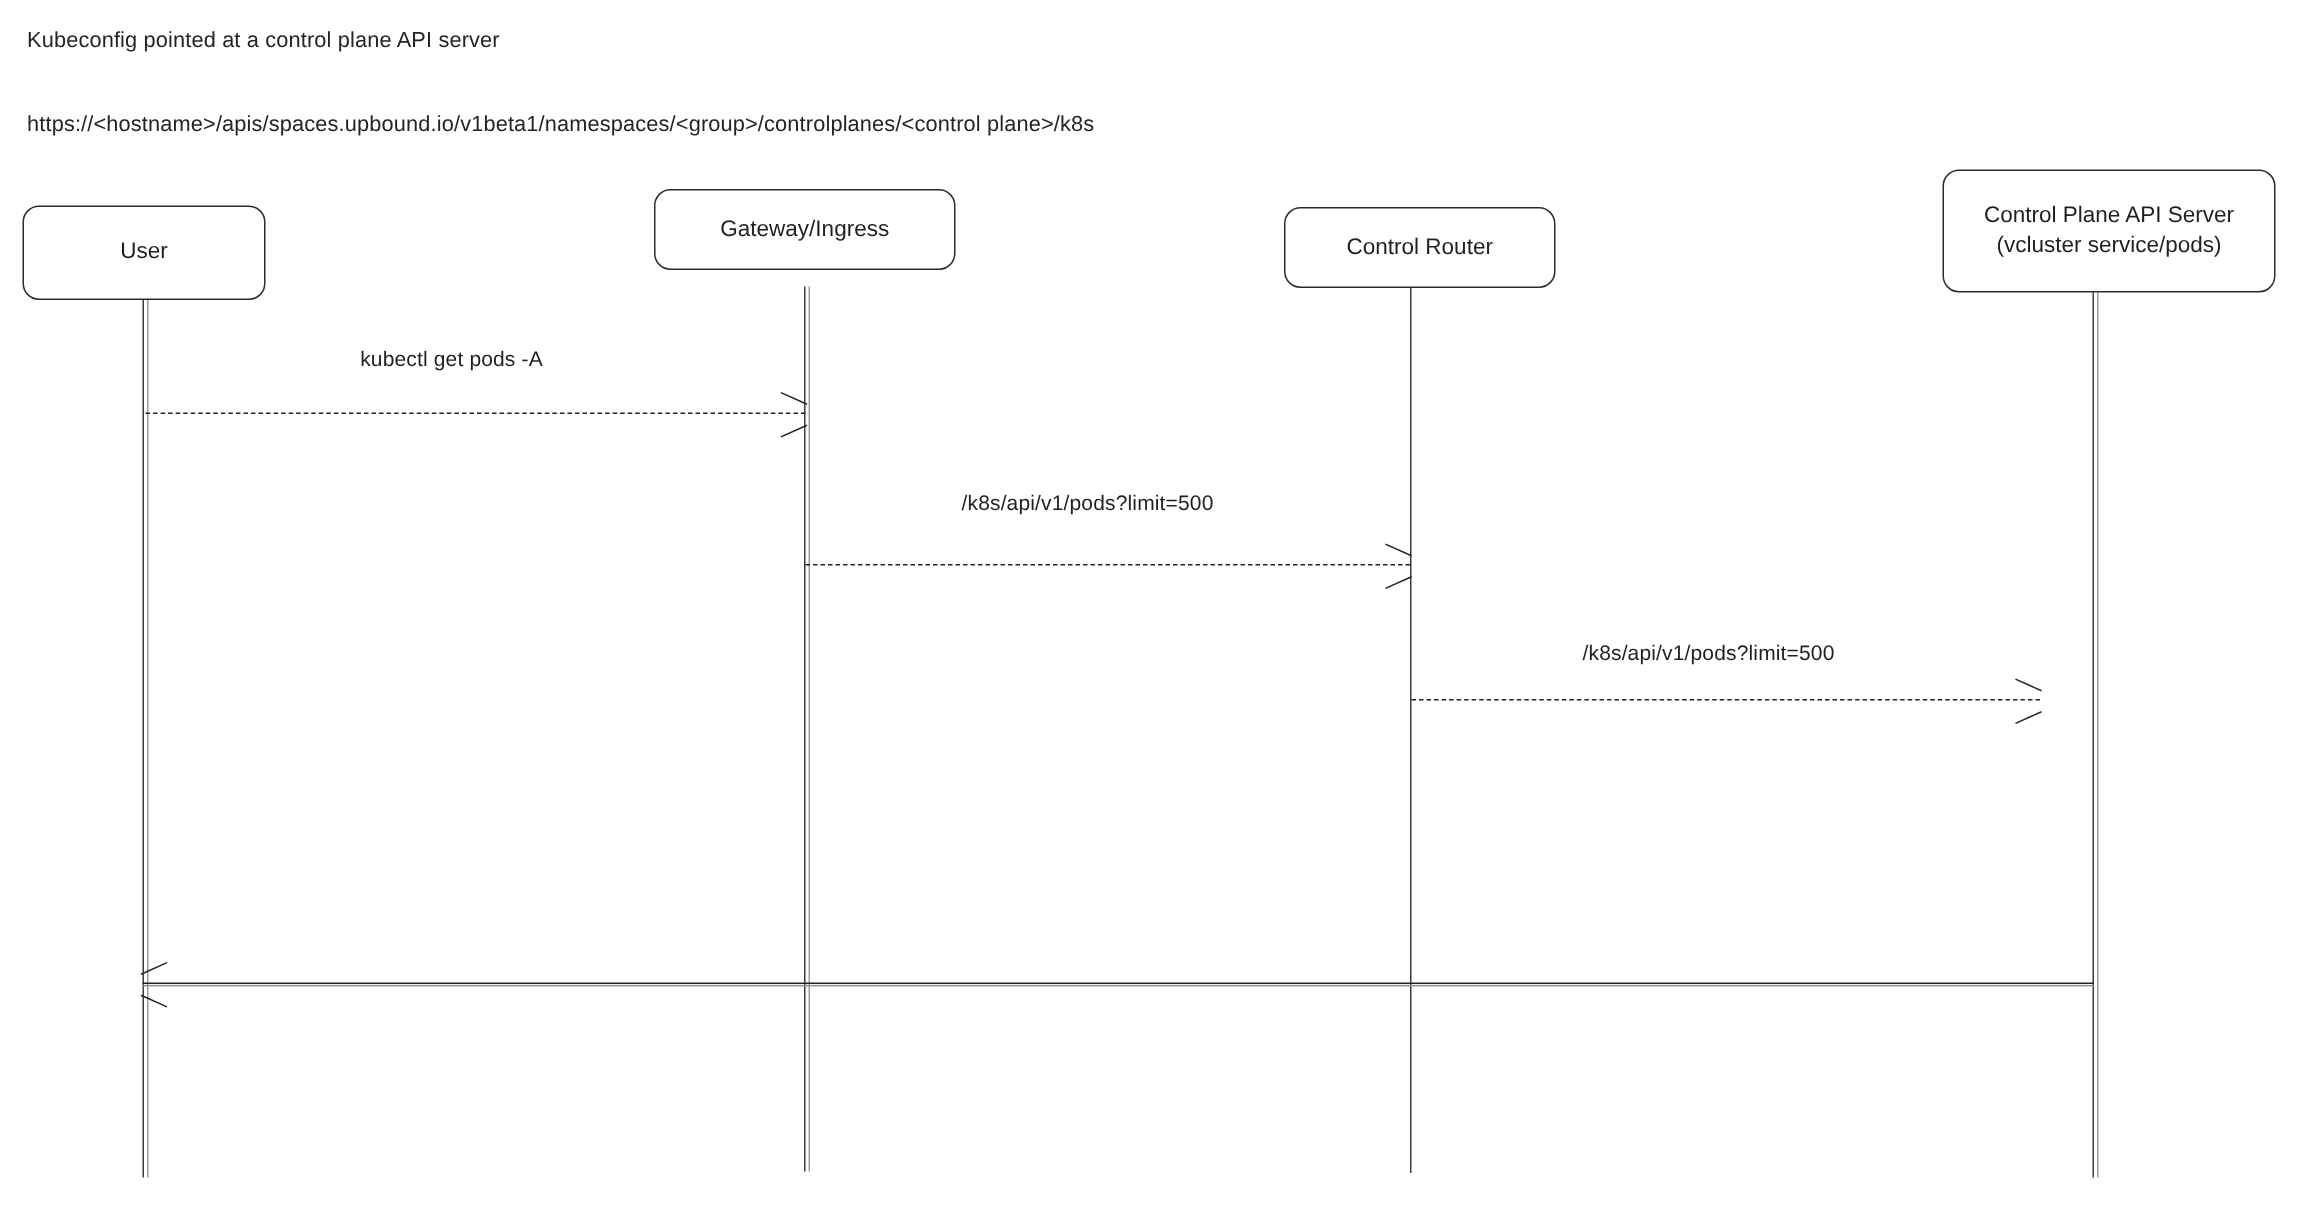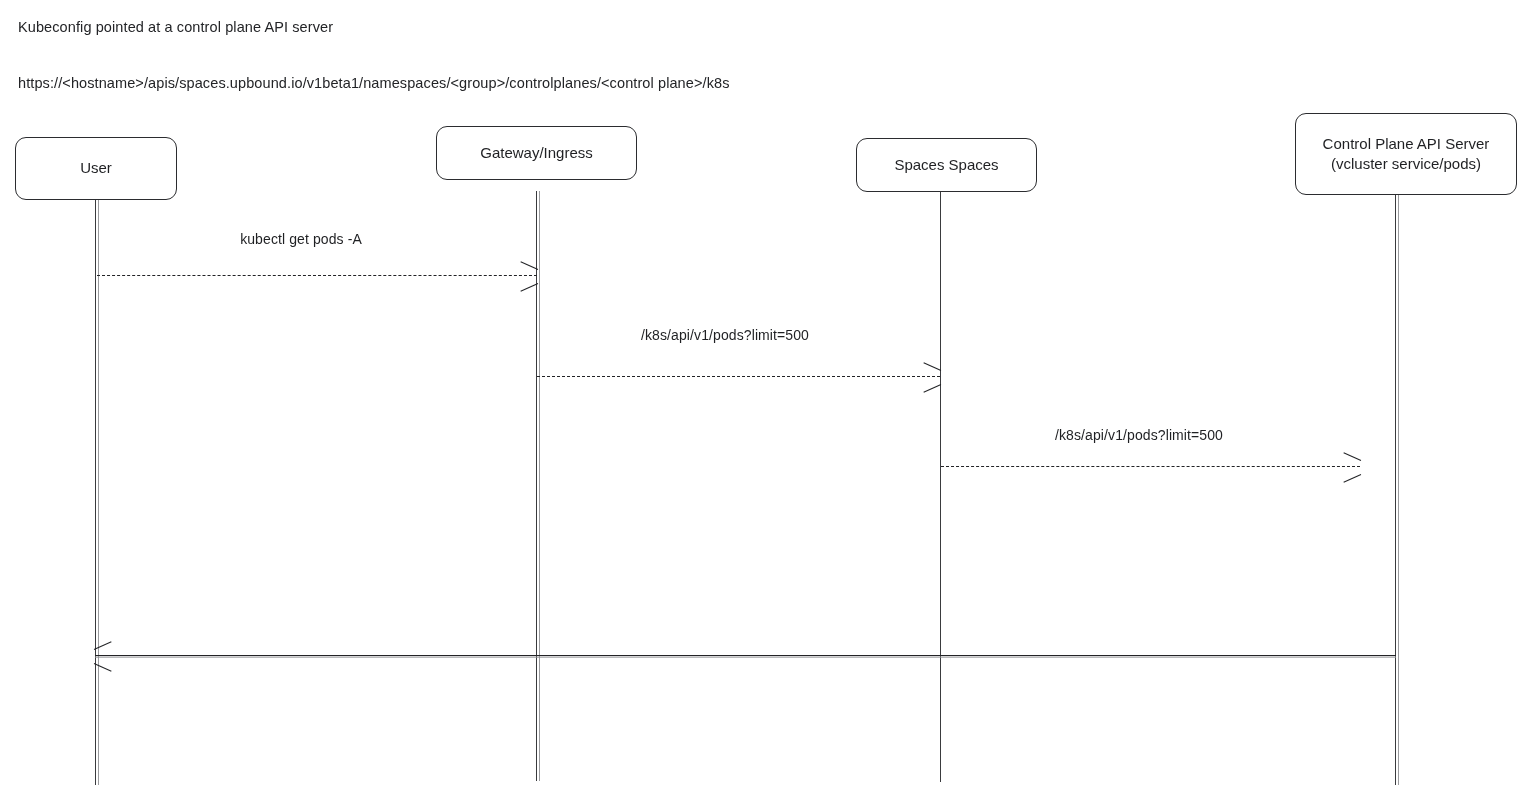--- a/index.html
+++ b/index.html
@@ -146,21 +146,21 @@
 
   <div class="participant" id="p-user">
     <span class="plabel">User</span>
   </div>
 
   <div class="participant" id="p-gateway">
     <span class="plabel">Gateway/Ingress</span>
   </div>
 
   <div class="participant" id="p-router">
-    <span class="plabel">Spaces Spaces</span>
+    <span class="plabel">Control Router</span>
   </div>
 
   <div class="participant" id="p-cpapi">
     <span class="plabel">Control Plane API Server
 (vcluster service/pods)</span>
   </div>
 
   <div class="msg-label" id="label-1">kubectl get pods -A</div>
   <div class="msg-arrow dashed" id="arrow-1">
     <span class="head right-top"></span>

